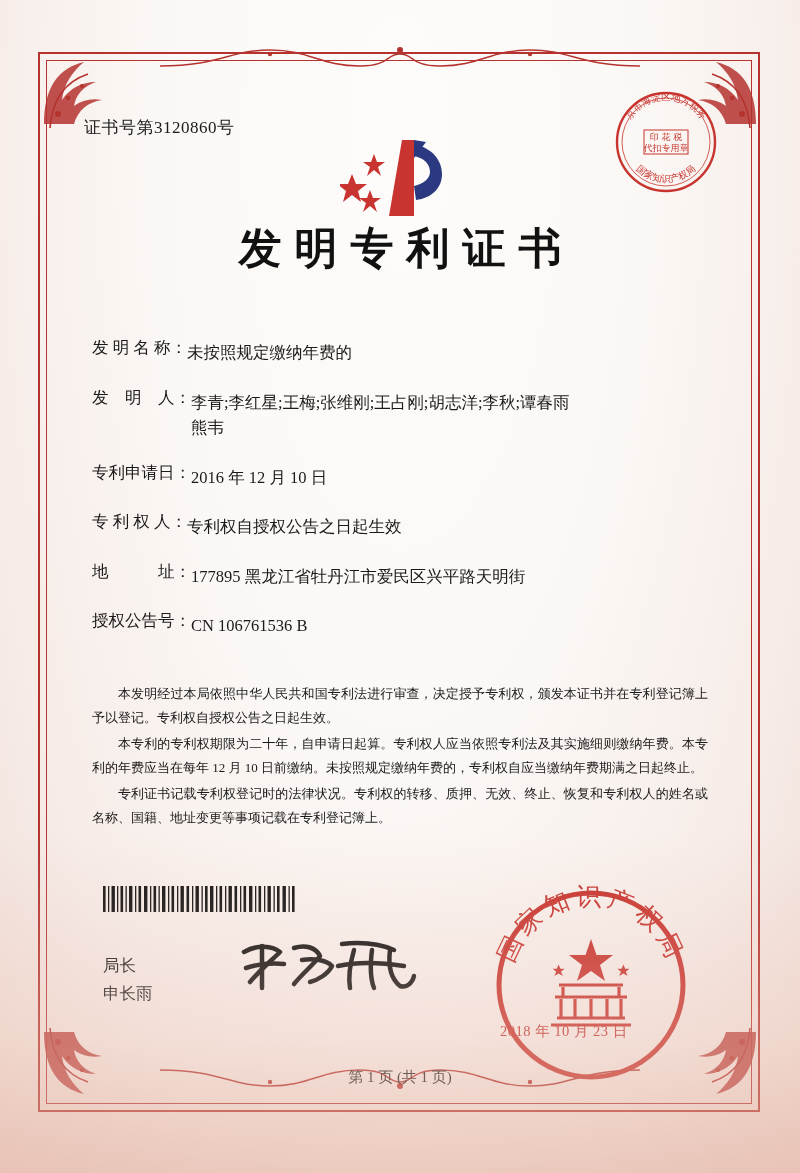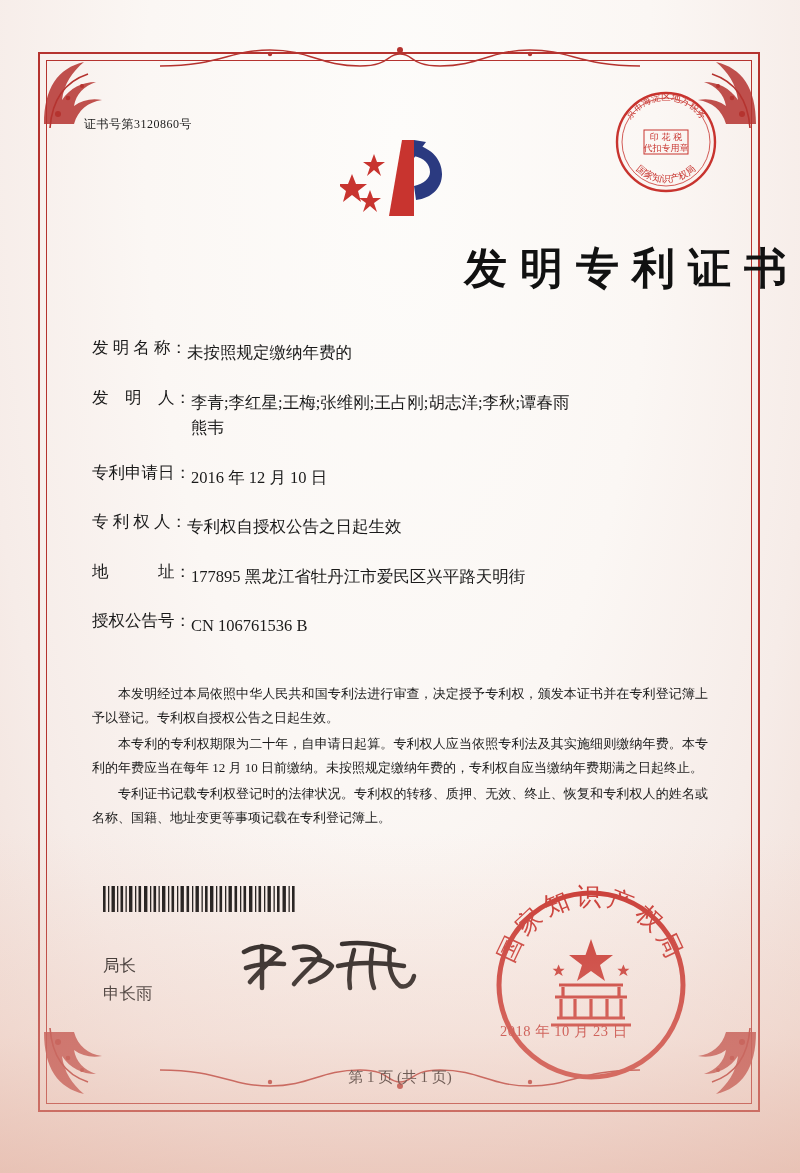--- a/index.html
+++ b/index.html
@@ -64,34 +64,34 @@
     color: #b5332f;
   }
   .edge-top { top: 44px; }
   .edge-bottom { top: 1062px; transform: scaleY(-1); }
   .edge-top svg, .edge-bottom svg { display:block; width: 480px; height: 30px; }
 
   
   .cert-no {
     position: absolute;
     left: 84px; top: 116px;
-    font-size: 12px;
+    font-size: 17px;
     letter-spacing: 0.5px;
   }
   .emblem {
     position: absolute;
     left: 340px; top: 128px;
     width: 120px; height: 92px;
   }
   .emblem svg { display: block; }
 
   .title {
     position: absolute;
-    left: 0; right: 0; top: 240px;
-    text-align: right;
+    left: 0; right: 0; top: 220px;
+    text-align: center;
     font-size: 43px;
     font-weight: bold;
     letter-spacing: 13px;
     text-indent: 13px;
     color: #111;
     font-family: "DejaVu Serif", "Liberation Serif", serif;
   }
 
   
   .seal-tr {

